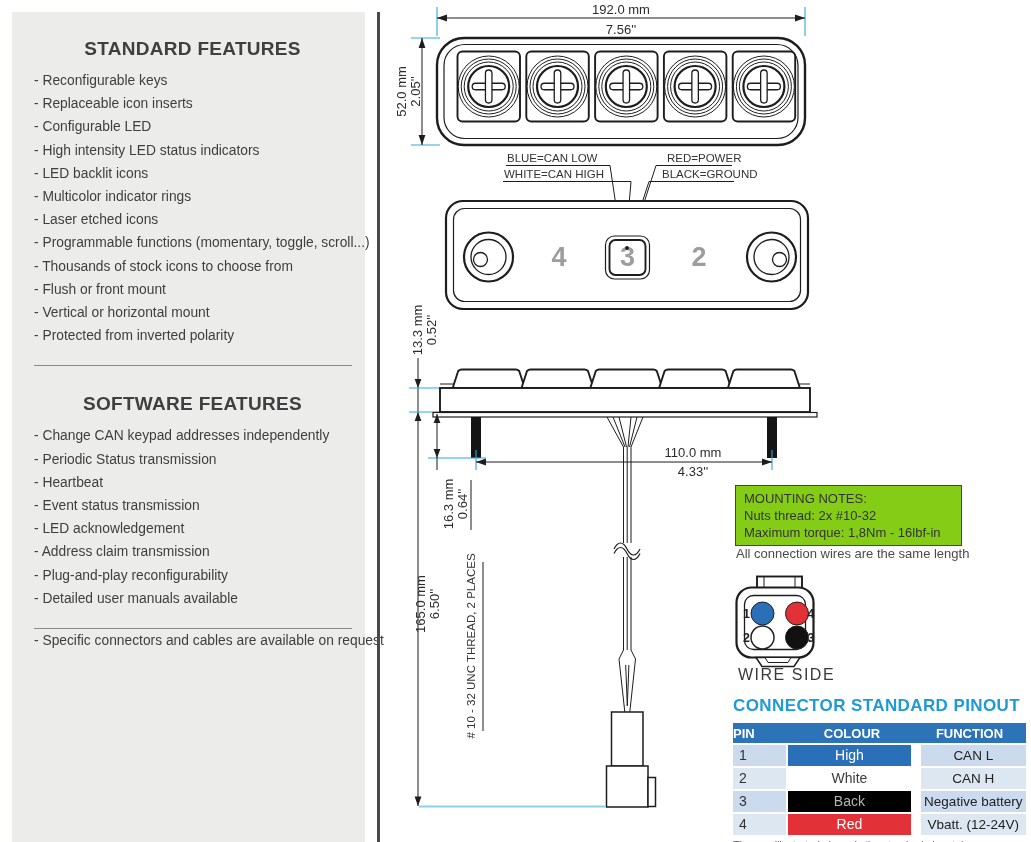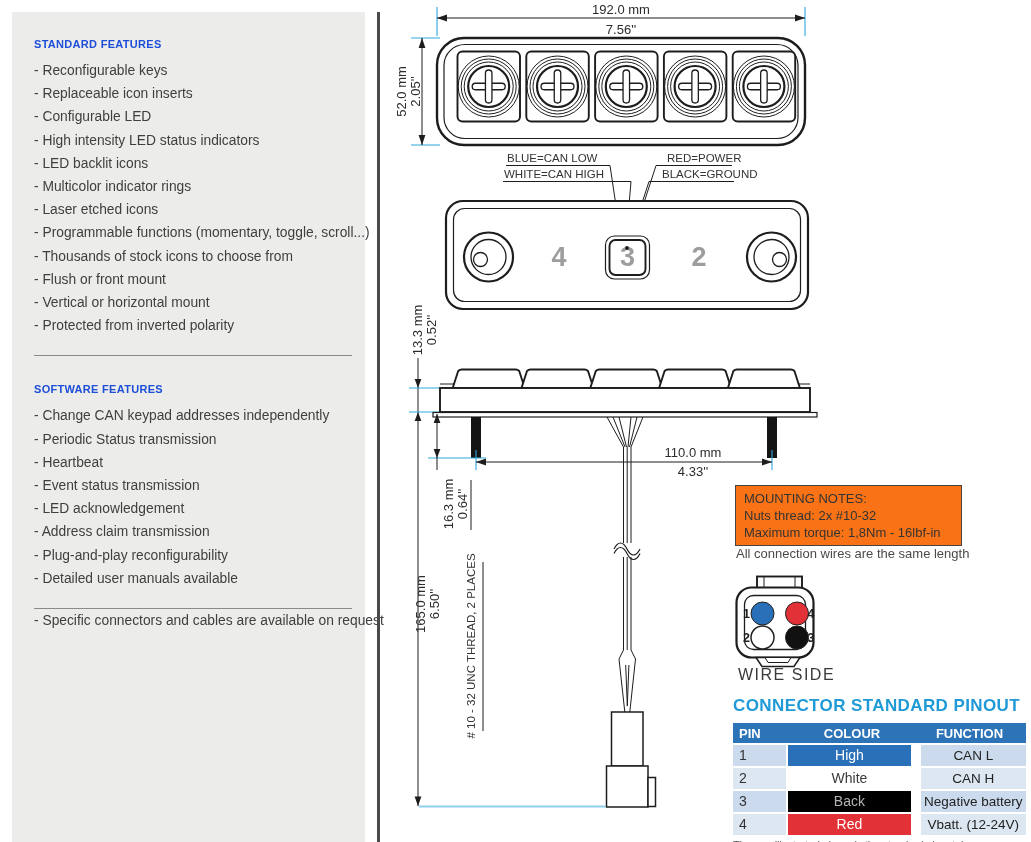--- a/index.html
+++ b/index.html
@@ -2,22 +2,22 @@
 <html><head>
 <meta charset="utf-8">
 <style>
   html,body{margin:0;padding:0;background:#fff;width:1031px;height:842px;overflow:hidden;
             font-family:"Liberation Sans", sans-serif;}
   .abs{position:absolute;}
 
   
   #left-panel{left:12px;top:12px;width:353px;height:830px;background:#ececea;
               padding:26px 14px 0 22px;box-sizing:border-box;}
-  #left-panel h2{margin:0 0 9px 0;font-size:11px;font-weight:bold;color:#1d4ed8;
-                 letter-spacing:.3px;}
+  #left-panel h2{margin:0 0 9px 0;font-size:19px;font-weight:bold;color:#404040;
+                 letter-spacing:.3px;text-align:center;}
   #left-panel h2.sub{margin-top:27px;}
   #left-panel ul{margin:0;padding:0;list-style:none;}
   #left-panel li{font-size:13.8px;color:#3f3f3f;line-height:23.2px;white-space:nowrap;}
   .sep{border:none;border-top:1.2px solid #8a8a8a;width:318px;margin:18px 0 0 0;}
 
   
   #divider{left:377px;top:12px;width:2.5px;height:830px;background:#4a4a4a;}
 
   
   #draw{left:0;top:0;width:1031px;height:842px;}
@@ -33,30 +33,30 @@
   .blueL{stroke:#8ecfec;stroke-width:2;fill:none}
   .tri{fill:#1d1d1d;stroke:none}
   .dim{font-size:13px;fill:#2c2c2c}
   .wl{font-size:11.5px;fill:#333}
   .gnum{font-size:27px;font-weight:bold;fill:#9d9d9d;text-anchor:middle}
   .pnum{font-size:12.5px;font-weight:bold;fill:#222;text-anchor:middle}
   .ws{font-size:16px;fill:#3a3a3a;letter-spacing:1.5px}
   .mid{text-anchor:middle}
 
   
-  #mounting-notes{left:735px;top:485px;width:209px;border:1.5px solid #444;background:#f97316;
+  #mounting-notes{left:735px;top:485px;width:209px;border:1.5px solid #444;background:#84cc16;
                   padding:4px 8px;font-size:13px;line-height:17px;color:#333;}
   #wires-note{left:736px;top:546px;font-size:13px;color:#4a4a4a;}
 
   
   #pinout{left:733px;top:696px;width:293px;}
   #pinout .title{font-size:17px;font-weight:bold;color:#1f9ad6;letter-spacing:.4px;margin:0 0 7px 0;}
   .pt-header{display:flex;background:#2d73b8;height:20px;align-items:center;
              color:#fff;font-size:13px;font-weight:bold;}
-  .pt-header .c1{width:56px;padding-left:6px;box-sizing:border-box;}
+  .pt-header .c1{width:56px;box-sizing:border-box;}
   .pt-header .c2{width:126px;text-align:center;}
   .pt-header .c3{width:109px;text-align:center;}
   .pt-row{display:flex;margin-top:2px;height:21px;line-height:21px;font-size:14px;}
   .pt-row .pin{width:54px;padding-left:6px;box-sizing:border-box;color:#333;}
   .pt-row .colour{width:124px;margin-left:2px;text-align:center;}
   .pt-row .func{width:107px;margin-left:10px;text-align:center;font-size:13.5px;color:#222;}
   .pt-row.odd .pin,.pt-row.odd .func{background:#cbdbed;}
   .pt-row.even .pin,.pt-row.even .func{background:#dde7f2;}
   .pt-note{margin-top:4px;font-size:11px;letter-spacing:-.2px;line-height:13.5px;color:#555;width:293px;}
 </style>

